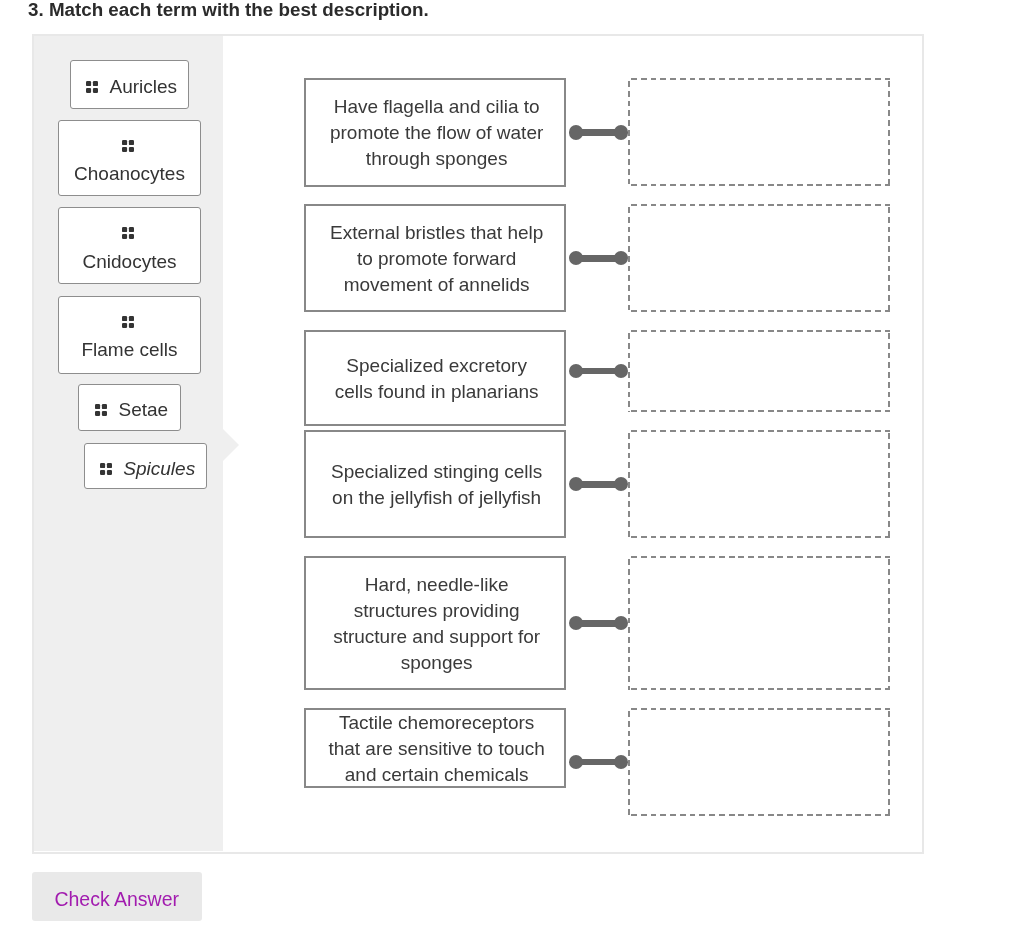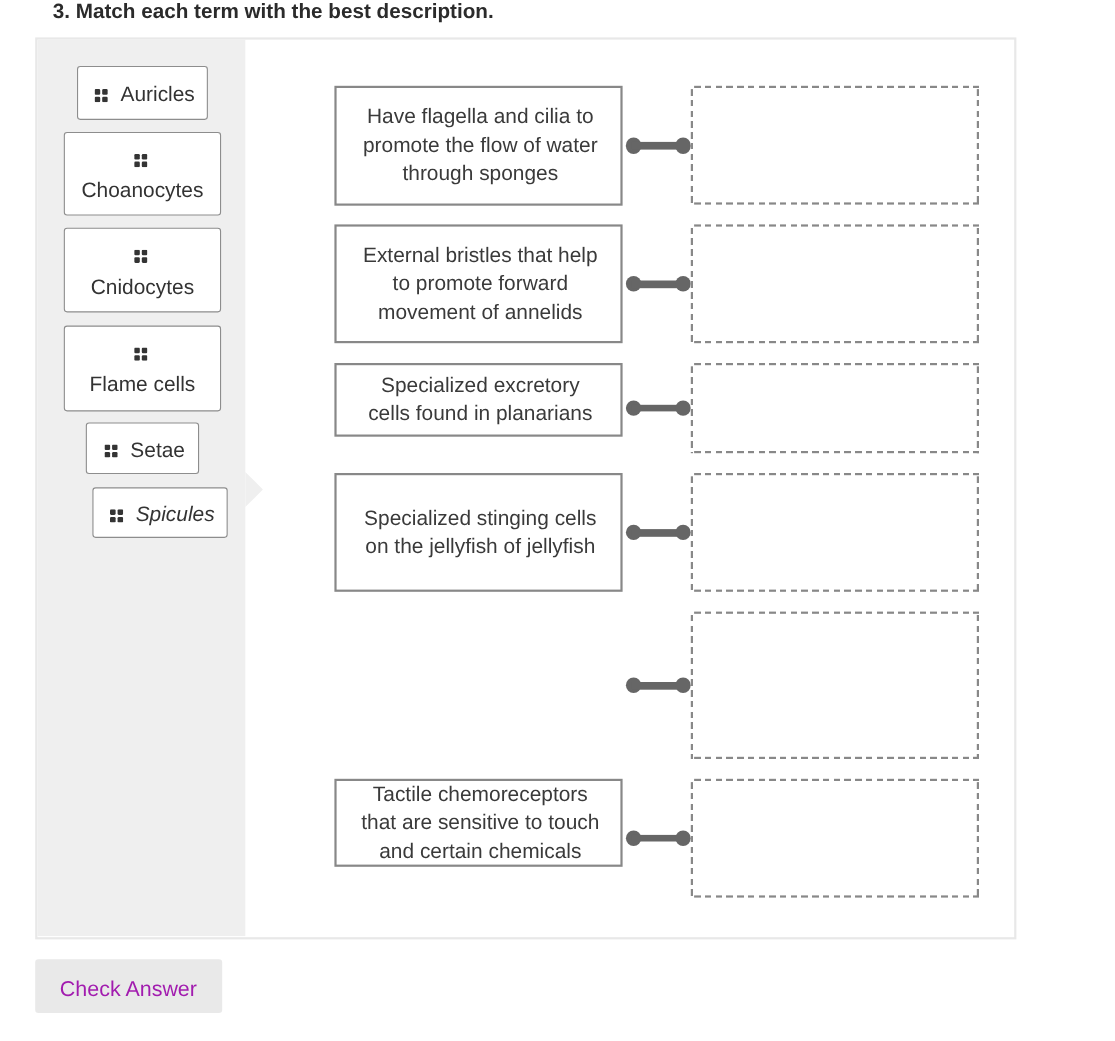--- a/index.html
+++ b/index.html
@@ -6,21 +6,21 @@
   html, body {
     margin: 0; padding: 0;
     width: 1014px; height: 946px;
     background: #ffffff;
     font-family: "Liberation Sans", sans-serif;
   }
   .page { position: relative; width: 1014px; height: 946px; overflow: hidden; }
 
   .question-title {
     position: absolute;
-    left: 48px; top: -1px;
+    left: 28px; top: -1px;
     font-size: 18.8px;
     font-weight: bold;
     color: #2b2b2b;
     line-height: 22px;
     white-space: nowrap;
   }
 
   .match-panel {
     position: absolute;
     left: 31.8px; top: 33.6px;
@@ -221,38 +221,39 @@
       <div class="match-row" style="top: 168.5px; height: 108.4px; width: 586.7px;">
         <div class="desc-box" style="height: 108.4px;">External bristles that help to promote forward movement of annelids</div>
         <div class="connector" style="top: 47px;">
           <span class="dot left"></span>
           <span class="bar"></span>
           <span class="dot right"></span>
         </div>
         <div class="drop-zone" style="top: 0px; height: 108.4px;"></div>
       </div>
       <div class="match-row" style="top: 294.4px; height: 82.4px; width: 586.7px;">
-        <div class="desc-box" style="height: 67px;">Specialized excretory cells found in planarians</div>
+        <div class="desc-box" style="height: 96px;">Specialized excretory cells found in planarians</div>
         <div class="connector" style="top: 34px;">
           <span class="dot left"></span>
           <span class="bar"></span>
           <span class="dot right"></span>
         </div>
         <div class="drop-zone" style="top: 0px; height: 82.4px;"></div>
       </div>
       <div class="match-row" style="top: 394.5px; height: 108.4px; width: 586.7px;">
         <div class="desc-box" style="height: 108.4px;">Specialized stinging cells on the jellyfish of jellyfish</div>
         <div class="connector" style="top: 47px;">
           <span class="dot left"></span>
           <span class="bar"></span>
           <span class="dot right"></span>
         </div>
         <div class="drop-zone" style="top: 0px; height: 108.4px;"></div>
       </div>
       <div class="match-row" style="top: 520.5px; height: 134.4px; width: 586.7px;">
+        <div class="desc-box" style="height: 134.4px;">Hard, needle-like structures providing structure and support for sponges</div>
         <div class="connector" style="top: 60px;">
           <span class="dot left"></span>
           <span class="bar"></span>
           <span class="dot right"></span>
         </div>
         <div class="drop-zone" style="top: 0px; height: 134.4px;"></div>
       </div>
       <div class="match-row" style="top: 672.4px; height: 108.4px; width: 586.7px;">
         <div class="desc-box" style="height: 80px;">Tactile chemoreceptors that are sensitive to touch and certain chemicals</div>
         <div class="connector" style="top: 47px;">

